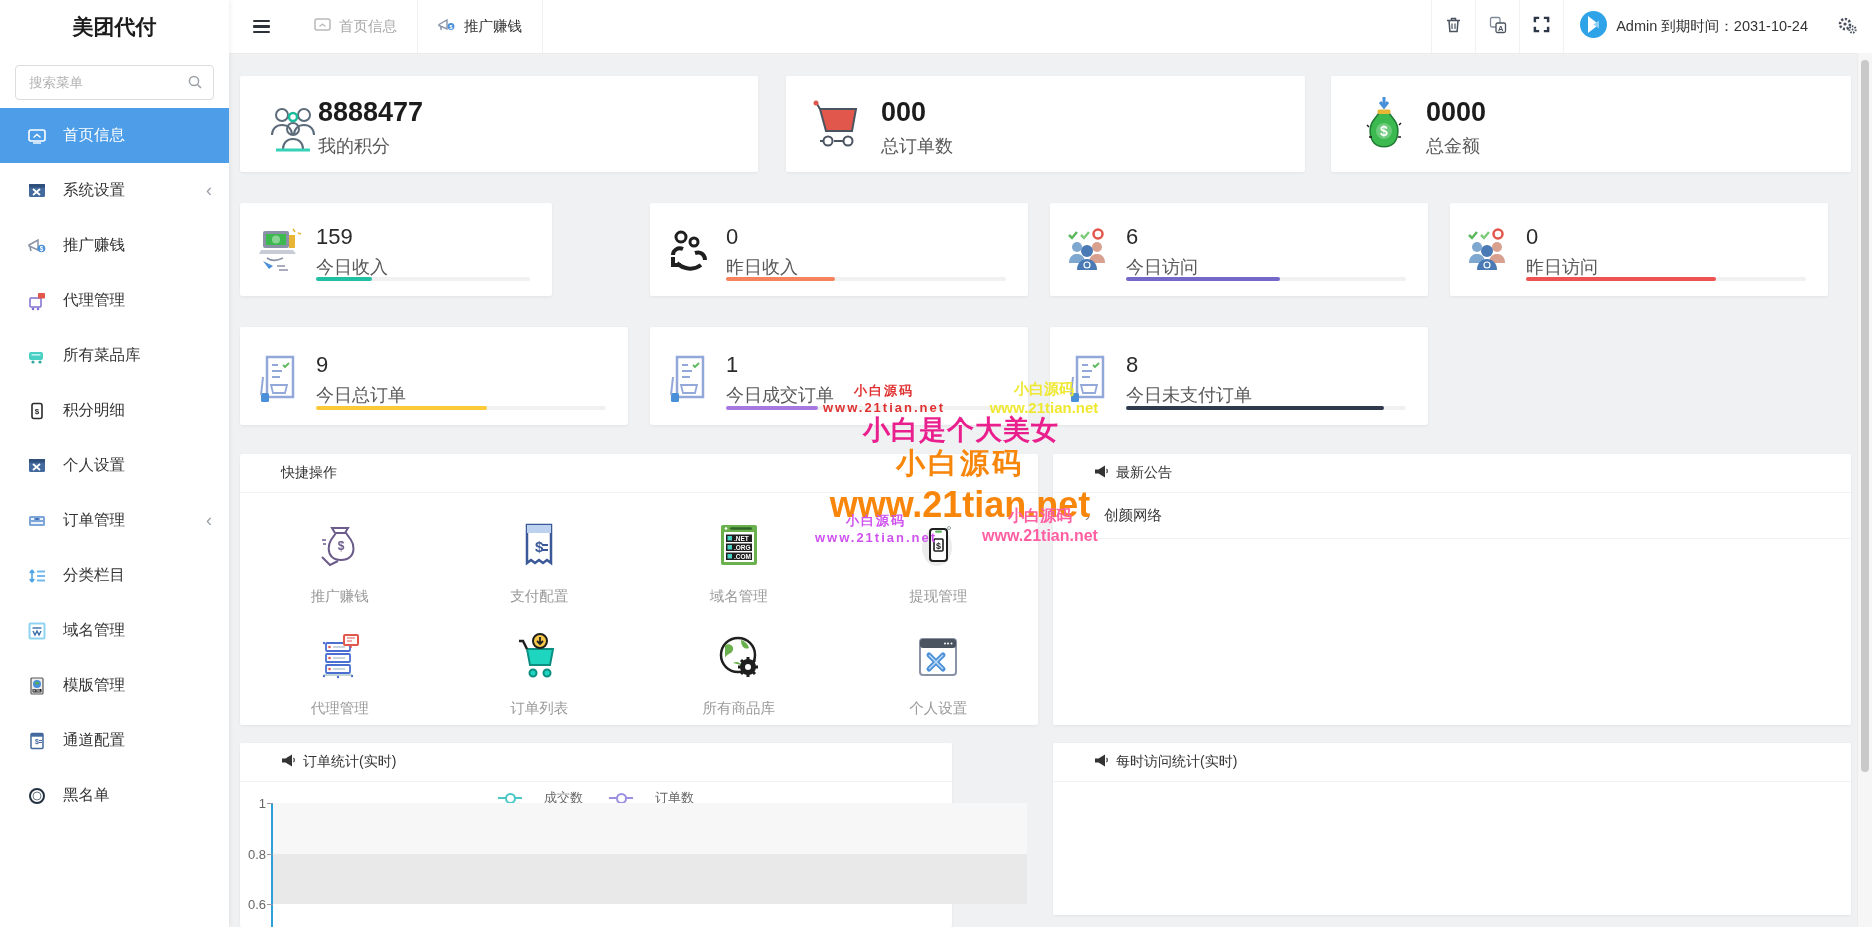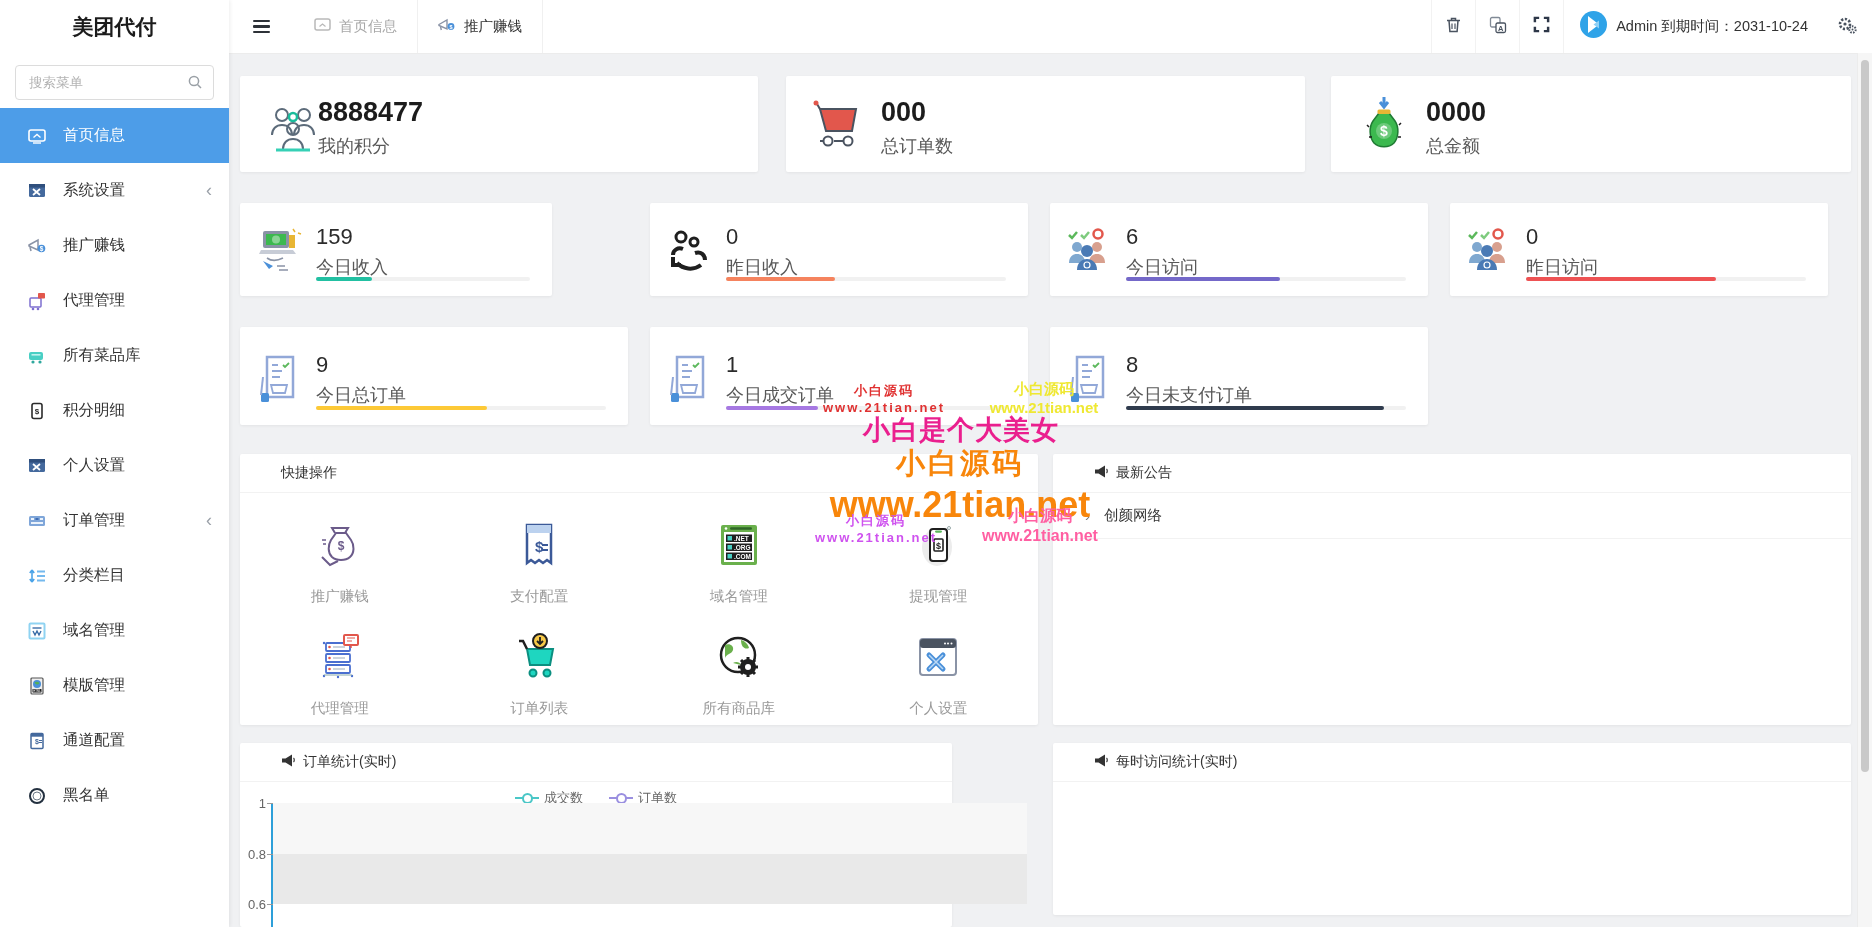--- a/index.html
+++ b/index.html
@@ -49,21 +49,21 @@
   .panel{position:absolute;background:#fff;border-radius:2px;box-shadow:0 1px 3px rgba(0,0,0,.06);}
   .p-head{height:38px;display:flex;align-items:center;gap:7px;padding-left:41px;font-size:14px;color:#333;border-bottom:1px solid #f2f2f2;}
   .qa-grid{display:grid;grid-template-columns:repeat(4,1fr);padding-top:26px;}
   .qa-item{display:flex;flex-direction:column;align-items:center;gap:12px;height:112px;cursor:pointer;}
   .qa-item .ql{font-size:14.5px;color:#9a9a9a;}
   .ann-row{display:flex;align-items:center;gap:14px;height:45px;padding-left:32px;font-size:14.5px;color:#333;border-bottom:1px solid #f2f2f2;cursor:pointer;}
   .ann-row .ar{color:#777;font-size:15px;}
 
   
   .legend{position:absolute;left:0;right:0;top:46px;display:flex;justify-content:center;gap:26px;font-size:13px;color:#666;}
-  .lg-item{display:flex;align-items:center;gap:5px;}
+  .lg-item{display:flex;align-items:center;gap:22px;}
   .lg-mark{position:relative;width:24px;height:2px;}
   .lg-mark i{position:absolute;left:7px;top:-4px;width:7px;height:7px;border-radius:50%;background:#fff;border:2px solid;}
   .ytick{position:absolute;width:26px;text-align:right;font-size:13px;color:#666;transform:translateY(-50%);}
   .tickline{position:absolute;width:6px;height:1px;background:#999;}
   .band{position:absolute;left:33px;width:754px;}
   .yaxis{position:absolute;left:31px;width:2px;}
 
   
   .wm{position:absolute;z-index:9;text-align:center;font-weight:700;transform:translateX(-50%);pointer-events:none;white-space:nowrap;margin-left:28px;}
   .wm-red{left:856px;top:382px;font-size:13px;letter-spacing:2px;}

